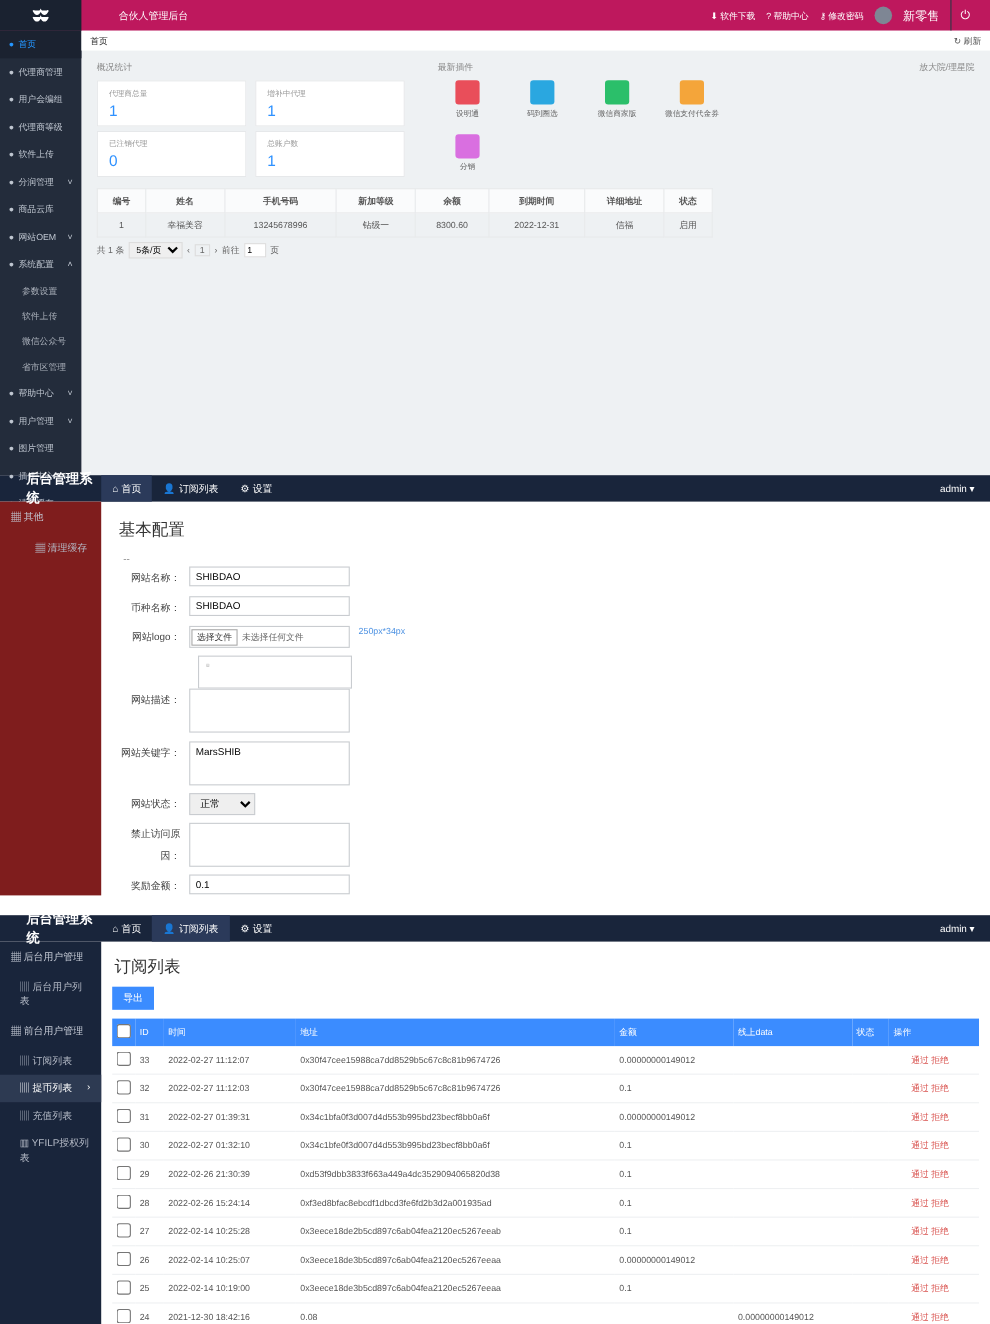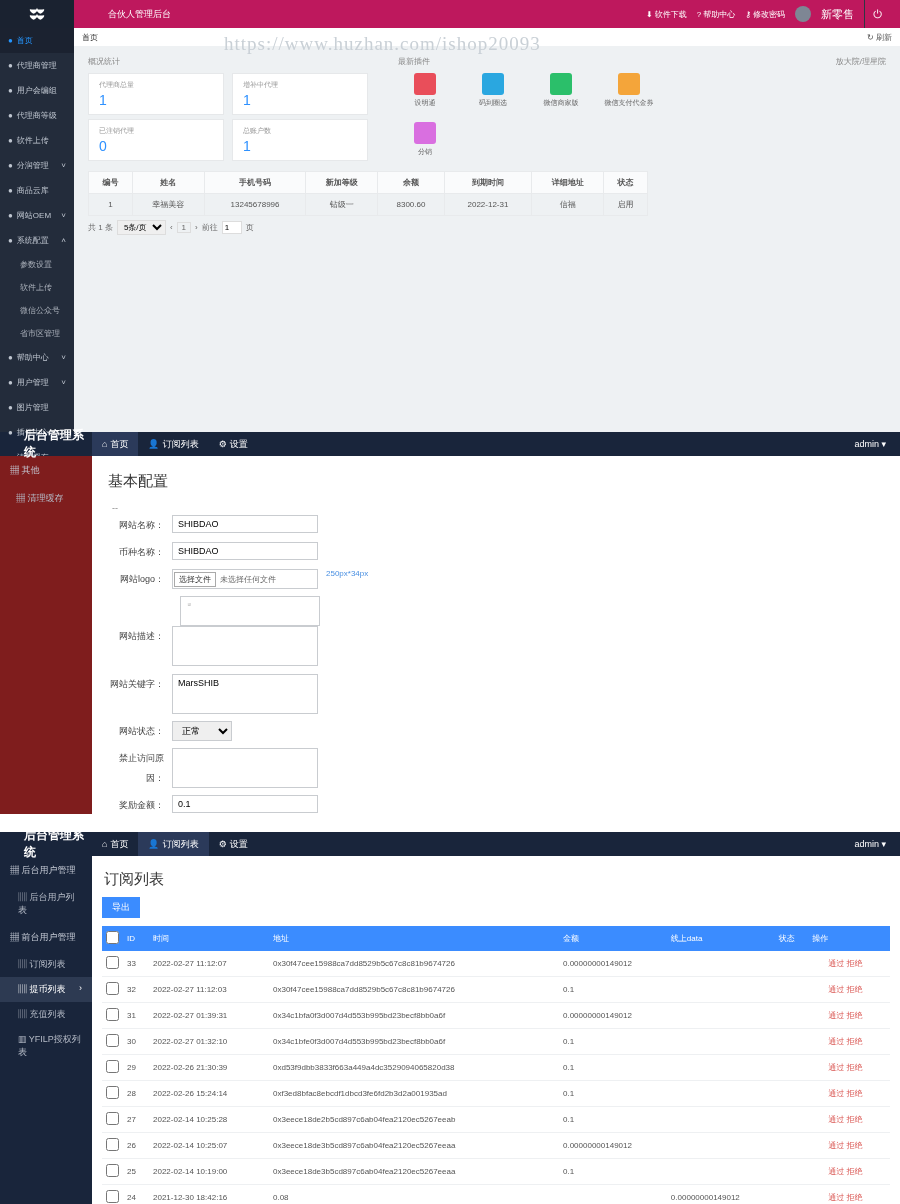--- a/index.html
+++ b/index.html
@@ -43,21 +43,21 @@
 
 
 .p2-header{height:24px;background:#19253b;color:#fff;display:flex;align-items:center;}
 .p2-brand{width:92px;padding-left:24px;font-size:12px;font-weight:bold;}
 .p2-tabs{display:flex;height:24px;}
 .p2-tab{padding:0 10px;display:flex;align-items:center;gap:3px;font-size:9px;}
 .p2-tab.active{background:#2b3a5a;}
 .p2-user{margin-left:auto;padding-right:14px;font-size:9px;}
 .p2-sidebar{width:92px;background:#7f1d1d;color:#c4c9d4;float:left;font-size:9px;}
 .p2-side-item{padding:8px 10px;display:flex;align-items:center;gap:5px;}
-.p2-side-sub{padding:7px 10px 7px 16px;color:#b4bac6;}
+.p2-side-sub{padding:7px 10px 7px 32px;color:#b4bac6;font-family:Liberation Serif, serif;}
 .p2-main{margin-left:92px;padding:10px 14px;}
 .p2-h{font-size:15px;padding:6px 2px 10px;}
 .p2-form-row{display:flex;align-items:flex-start;margin-bottom:7px;}
 .p2-form-row .lbl{width:66px;text-align:right;padding-right:8px;font-size:9px;color:#444;line-height:20px;}
 .p2-form-row input[type=text],.p2-form-row textarea,.p2-form-row select{border:1px solid #c9ccd0;padding:3px 5px;font-size:9px;width:146px;}
 .p2-form-row textarea{height:40px;resize:none;}
 .p2-file-wrap{display:flex;align-items:center;border:1px solid #c9ccd0;width:146px;height:20px;}
 .p2-file-wrap .btn{border:1px solid #aaa;padding:1px 4px;font-size:8px;margin:1px;}
 .p2-file-wrap .txt{font-size:8px;color:#666;padding-left:3px;}
 .p2-tip{font-size:8px;color:#4a90e2;margin-left:8px;}
@@ -167,21 +167,20 @@
       </div>
       <div class="p1-side-item">
         <span>●</span>
         <span>清理缓存</span>
       </div>
     </div>
 <div class="p1-main">
   <div class="p1-bread p1-watermark">
     <span>首页</span>
     <span class="ref">↻ <span>刷新</span></span>
-    <span class="wm">https://www.huzhan.com/ishop20093</span>
   </div>
   <div class="p1-content">
     <div style="display:flex;gap:30px;">
       <div style="width:280px;">
         <div class="p1-section-label">概况统计</div>
         <div class="p1-row" id="p1cards1">
               <div class="p1-card" style="flex: 1 1 0%;">
                 <div class="lbl">代理商总量</div>
                 <div class="val">1</div>
               </div>

